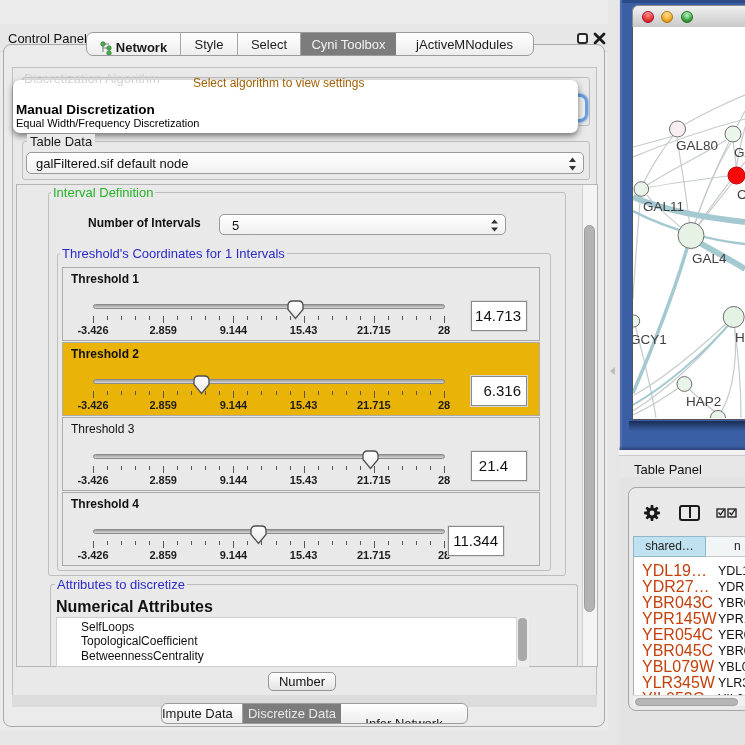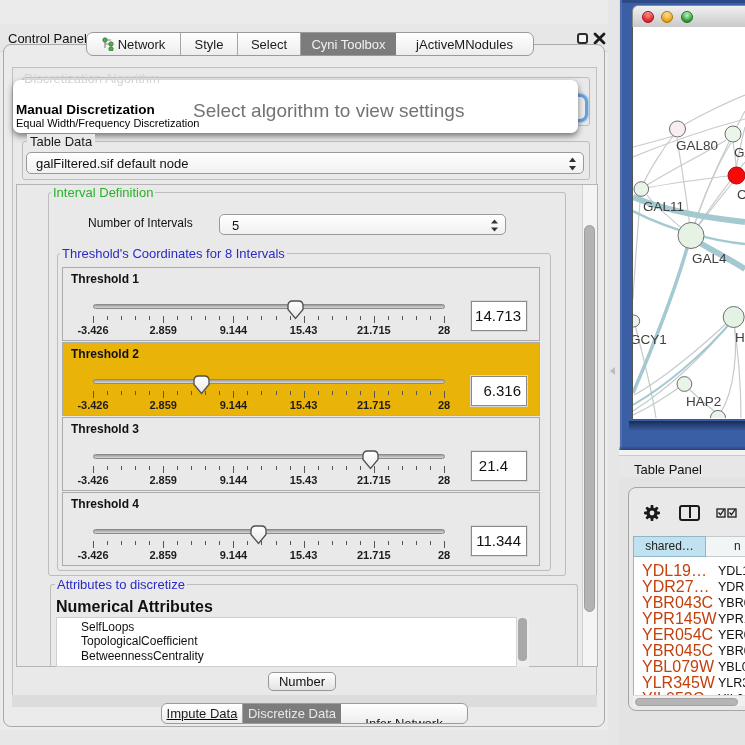--- a/index.html
+++ b/index.html
@@ -19,21 +19,21 @@
     <svg class="abs" style="left:593px;top:8px;" width="13" height="13" viewBox="0 0 13 13">
       <path d="M2 2 L11 11 M11 2 L2 11" stroke="#1a1a1a" stroke-width="2.8" stroke-linecap="round"></path>
     </svg>
   </div>
 
   <div class="abs" style="left:3px;top:44px;width:602px;height:683px;border:1px solid #a9a9a9;border-radius:8px;background:#ebebeb;"></div>
 
   <div class="abs" style="left:12px;top:67px;width:585px;height:630px;border:1px solid #c0c0c0;background:#e9e9e9;"></div>
 
   <div class="abs" style="left:86px;top:32px;width:448px;height:24px;border:1px solid #9b9b9b;border-radius:7px;background:linear-gradient(#ffffff,#ededed);overflow:hidden;display:flex;">
-    <div style="width:94px;border-right:1px solid #a5a5a5;display:flex;align-items:center;justify-content:center;">
+    <div style="width:94px;border-right:1px solid #a5a5a5;display:flex;align-items:flex-end;justify-content:center;font-weight:bold;">
       <svg width="12" height="14" viewBox="0 0 12 14" style="margin-right:4px;">
         <path d="M3 3 L3 11 M3 7 L9 7 M3 3 L9 3" stroke="#888" stroke-width="1.2" fill="none"></path>
         <circle cx="3" cy="3" r="2.2" fill="#4caf50" stroke="#2e7d32" stroke-width="0.8"></circle>
         <circle cx="9" cy="7" r="2.2" fill="#4caf50" stroke="#2e7d32" stroke-width="0.8"></circle>
         <circle cx="9" cy="12" r="2.2" fill="#4caf50" stroke="#2e7d32" stroke-width="0.8"></circle>
       </svg>
       <span class="tb-label">Network</span>
     </div>
     <div style="width:57px;border-right:1px solid #a5a5a5;display:flex;align-items:center;justify-content:center;">
         <span class="tb-label">Style</span>
@@ -53,52 +53,52 @@
 
   <div class="abs" style="left:564px;top:94px;width:24px;height:28px;border:3px solid #6ba0dc;border-radius:8px;background:#ededed;box-shadow:0 0 2px 1px rgba(107,160,220,0.6);">
     <svg class="abs" style="left:3px;top:4px;" width="9" height="14" viewBox="0 0 9 14">
         <path d="M4.5 0.5 L8 5 L1 5 Z" fill="#9a9a9a"></path>
         <path d="M4.5 13.5 L8 9 L1 9 Z" fill="#9a9a9a"></path>
       </svg>
   </div>
 
   <div class="abs" style="left:13px;top:80px;width:565px;height:53px;background:#fff;border-radius:7px;box-shadow:0 3px 6px rgba(0,0,0,0.5);"></div>
   <div class="abs" style="left:24px;top:71px;font-size:13px;color:#d2d2d2;">Discretization Algorithm</div>
-  <div class="abs" style="left:193px;top:100px;font-size:19px;color:#737373;">Select algorithm to view settings</div>
+  <div class="abs" style="left:193px;top:76px;font-size:12px;color:#a16207;">Select algorithm to view settings</div>
   <div class="abs" style="left:16px;top:102px;font-size:13.5px;font-weight:bold;color:#000;">Manual Discretization</div>
   <div class="abs" style="left:16px;top:117px;font-size:11px;color:#000;">Equal Width/Frequency Discretization</div>
 
   <div class="abs" style="left:22px;top:141px;width:568px;height:39px;border:1px solid #bdbdbd;border-radius:3px;"></div>
   <div class="abs" style="left:27px;top:134px;font-size:13px;color:#1a1a1a;background:#e9e9e9;padding:0 3px;">Table Data</div>
   <div class="abs" style="left:26px;top:152px;width:558px;height:22px;border:1px solid #9a9a9a;border-radius:5px;background:linear-gradient(#ffffff,#f1f1f1);">
     <div class="abs" style="left:9px;top:3px;font-size:13px;color:#111;">galFiltered.sif default node</div>
     <svg class="abs" style="right:6px;top:4px;" width="9" height="14" viewBox="0 0 9 14">
       <path d="M4.5 0.5 L8 5 L1 5 Z" fill="#333"></path>
       <path d="M4.5 13.5 L8 9 L1 9 Z" fill="#333"></path>
     </svg>
   </div>
 
   <div class="abs" style="left:16px;top:184px;width:582px;height:483px;border:1px solid #b5b5b5;background:#e9e9e9;"></div>
 
   <div class="abs" style="left:582px;top:185px;width:15px;height:481px;background:#f4f4f4;border-left:1px solid #d0d0d0;"></div>
   <div class="abs" style="left:584px;top:225px;width:11px;height:387px;background:#b3b3b3;border:1px solid #9d9d9d;border-radius:6px;"></div>
 
   <div class="abs" style="left:48px;top:192px;width:518px;height:384px;border:1px solid #bdbdbd;border-radius:3px;"></div>
   <div class="abs" style="left:51px;top:185px;font-size:13px;color:#27b227;background:#e9e9e9;padding:0 2px;">Interval Definition</div>
-  <div class="abs" style="left:88px;top:216px;font-size:12px;font-weight:normal;color:#111;">Number of Intervals</div>
+  <div class="abs" style="left:88px;top:216px;font-size:12px;font-weight:bold;color:#111;">Number of Intervals</div>
   <div class="abs" style="left:219px;top:214px;width:287px;height:21px;border:1px solid #9a9a9a;border-radius:5px;background:linear-gradient(#ffffff,#f0f0f0);">
     <div class="abs" style="left:12px;top:3px;font-size:13px;color:#111;">5</div>
     <svg class="abs" style="right:6px;top:4px;" width="9" height="13" viewBox="0 0 9 13">
       <path d="M4.5 0.5 L8 4.6 L1 4.6 Z" fill="#333"></path>
       <path d="M4.5 12.5 L8 8.4 L1 8.4 Z" fill="#333"></path>
     </svg>
   </div>
 
   <div class="abs" style="left:57px;top:253px;width:494px;height:318px;border:1px solid #bdbdbd;border-radius:3px;"></div>
-  <div class="abs" style="left:60px;top:246px;font-size:13px;color:#2a2ac8;background:#e9e9e9;padding:0 2px;">Threshold's Coordinates for 8 Intervals</div>
+  <div class="abs" style="left:60px;top:246px;font-size:13px;color:#2a2ac8;background:#e9e9e9;padding:0 2px;">Threshold's Coordinates for 1 Intervals</div>
 
   <div class="abs" style="left:62px;top:267px;width:478px;height:74px;border:1px solid #ababab;background:#e9e9e9;padding-left:19px;">
   <div class="abs" style="left:8px;top:4px;font-size:12px;font-weight:bold;color:#111;">Threshold 1</div>
   <div class="abs" style="left:29.5px;top:36px;width:352px;height:5px;border:1px solid #8a8a8a;border-radius:3px;background:linear-gradient(#9c9c9c,#d8d8d8);"></div>
   <div class="abs" style="left:29.5px;top:48px;width:353px;height:7px;background:repeating-linear-gradient(to right,#555 0 1px,transparent 1px 70.2px);"></div>
   <div class="abs" style="left:29.5px;top:48px;width:353px;height:4px;background:repeating-linear-gradient(to right,#555 0 1px,transparent 1px 14.04px);"></div>
   <div class="abs" style="left:30.0px;top:56px;transform:translateX(-50%);font-size:11px;font-weight:bold;color:#1c1c1c;white-space:nowrap;">-3.426</div>
   <div class="abs" style="left:100.2px;top:56px;transform:translateX(-50%);font-size:11px;font-weight:bold;color:#1c1c1c;white-space:nowrap;">2.859</div>
   <div class="abs" style="left:170.4px;top:56px;transform:translateX(-50%);font-size:11px;font-weight:bold;color:#1c1c1c;white-space:nowrap;">9.144</div>
   <div class="abs" style="left:240.6px;top:56px;transform:translateX(-50%);font-size:11px;font-weight:bold;color:#1c1c1c;white-space:nowrap;">15.43</div>
@@ -131,21 +131,21 @@
           <linearGradient id="thg1" x1="0" y1="0" x2="0" y2="1">
             <stop offset="0" stop-color="#ffffff"></stop>
             <stop offset="1" stop-color="#e8e8e8"></stop>
           </linearGradient>
         </defs>
     <path d="M1,5.5 Q1,1 5.5,1 L11.5,1 Q16,1 16,5.5 L16,9.5 L8.5,18.5 L1,9.5 Z" fill="url(#thg1)" stroke="#4f4f4f" stroke-width="1.3"></path>
   </svg>
   <div class="abs" style="left:408px;top:33px;width:56px;height:30px;background:#fff;border:1px solid #8a8a8a;box-shadow:0 0 0 1px #d8d8d8;font-size:15px;color:#111;text-align:right;line-height:28px;padding-right:5px;">6.316</div>
 </div>
 <div class="abs" style="left:62px;top:417px;width:478px;height:74px;border:1px solid #ababab;background:#e9e9e9;">
-  <div class="abs" style="left:8px;top:4px;font-size:12px;font-weight:bold;color:#111;">Threshold 3</div>
+  <div class="abs" style="left:8px;top:4px;font-size:12px;font-weight:normal;color:#111;">Threshold 3</div>
   <div class="abs" style="left:29.5px;top:36px;width:352px;height:5px;border:1px solid #8a8a8a;border-radius:3px;background:linear-gradient(#9c9c9c,#d8d8d8);"></div>
   <div class="abs" style="left:29.5px;top:48px;width:353px;height:7px;background:repeating-linear-gradient(to right,#555 0 1px,transparent 1px 70.2px);"></div>
   <div class="abs" style="left:29.5px;top:48px;width:353px;height:4px;background:repeating-linear-gradient(to right,#555 0 1px,transparent 1px 14.04px);"></div>
   <div class="abs" style="left:30.0px;top:56px;transform:translateX(-50%);font-size:11px;font-weight:bold;color:#1c1c1c;white-space:nowrap;">-3.426</div>
   <div class="abs" style="left:100.2px;top:56px;transform:translateX(-50%);font-size:11px;font-weight:bold;color:#1c1c1c;white-space:nowrap;">2.859</div>
   <div class="abs" style="left:170.4px;top:56px;transform:translateX(-50%);font-size:11px;font-weight:bold;color:#1c1c1c;white-space:nowrap;">9.144</div>
   <div class="abs" style="left:240.6px;top:56px;transform:translateX(-50%);font-size:11px;font-weight:bold;color:#1c1c1c;white-space:nowrap;">15.43</div>
   <div class="abs" style="left:310.8px;top:56px;transform:translateX(-50%);font-size:11px;font-weight:bold;color:#1c1c1c;white-space:nowrap;">21.715</div>
   <div class="abs" style="left:381.0px;top:56px;transform:translateX(-50%);font-size:11px;font-weight:bold;color:#1c1c1c;white-space:nowrap;">28</div>
   <svg class="abs" style="left:298.8px;top:32px;" width="17" height="20" viewBox="0 0 17 20">
@@ -172,38 +172,38 @@
   <div class="abs" style="left:381.0px;top:56px;transform:translateX(-50%);font-size:11px;font-weight:bold;color:#1c1c1c;white-space:nowrap;">28</div>
   <svg class="abs" style="left:186.5px;top:32px;" width="17" height="20" viewBox="0 0 17 20">
     <defs>
           <linearGradient id="thg3" x1="0" y1="0" x2="0" y2="1">
             <stop offset="0" stop-color="#ffffff"></stop>
             <stop offset="1" stop-color="#e8e8e8"></stop>
           </linearGradient>
         </defs>
     <path d="M1,5.5 Q1,1 5.5,1 L11.5,1 Q16,1 16,5.5 L16,9.5 L8.5,18.5 L1,9.5 Z" fill="url(#thg3)" stroke="#4f4f4f" stroke-width="1.3"></path>
   </svg>
-  <div class="abs" style="left:408px;top:33px;width:56px;height:30px;background:#fff;border:1px solid #8a8a8a;box-shadow:0 0 0 1px #d8d8d8;font-size:15px;color:#111;text-align:right;line-height:28px;padding-right:5px;">11.344</div>
+  <div class="abs" style="left:385px;top:33px;width:56px;height:30px;background:#fff;border:1px solid #8a8a8a;box-shadow:0 0 0 1px #d8d8d8;font-size:15px;color:#111;text-align:right;line-height:28px;padding-right:5px;">11.344</div>
 </div>
 
   <div class="abs" style="left:50px;top:584px;width:528px;height:83px;border:1px solid #bdbdbd;border-radius:3px;border-bottom:none;"></div>
   <div class="abs" style="left:55px;top:577px;font-size:13px;color:#2a2ac8;background:#e9e9e9;padding:0 2px;">Attributes to discretize</div>
   <div class="abs" style="left:56px;top:598px;font-size:16px;font-weight:bold;color:#111;">Numerical Attributes</div>
   <div class="abs" style="left:56px;top:617px;width:473px;height:50px;background:#fff;border:1px solid #cfcfcf;overflow:hidden;">
     <div style="padding:2px 0 0 24px;font-size:12px;color:#111;line-height:14.4px;">SelfLoops<br>TopologicalCoefficient<br>BetweennessCentrality</div>
   </div>
   <div class="abs" style="left:516px;top:617px;width:13px;height:50px;background:#ededed;border-left:1px solid #d6d6d6;"></div>
   <div class="abs" style="left:518px;top:618px;width:9px;height:43px;background:#a9a9a9;border-radius:4px;"></div>
 
   <div class="abs" style="left:12px;top:695px;width:585px;height:12px;background:#dcdcdc;"></div>
 
   <div class="abs" style="left:268px;top:672px;width:68px;height:19px;border:1px solid #979797;border-radius:5px;background:linear-gradient(#ffffff,#e3e3e3);text-align:center;font-size:13px;color:#111;line-height:17px;">Number</div>
 
   <div class="abs" style="left:161px;top:703px;width:307px;height:21px;border:1px solid #9b9b9b;border-radius:6px;background:linear-gradient(#ffffff,#ededed);overflow:hidden;display:flex;">
-    <div style="width:81px;border-right:1px solid #a5a5a5;display:flex;align-items:center;justify-content:center;text-decoration:underline;">
+    <div style="width:81px;border-right:1px solid #a5a5a5;display:flex;align-items:center;">
         <span class="tb-label">Impute Data</span>
       </div>
     <div style="width:98px;background:#7c7c7c;display:flex;align-items:center;justify-content:center;">
         <span class="tb-label" style="color:#e9e9e9;">Discretize Data</span>
       </div>
     <div style="flex:1;display:flex;align-items:center;justify-content:center;margin-top:19px;">
         <span class="tb-label">Infer Network</span>
       </div>
   </div>
   <div class="abs" style="left:0;top:730px;width:608px;height:15px;background:#e7e7e7;"></div>

